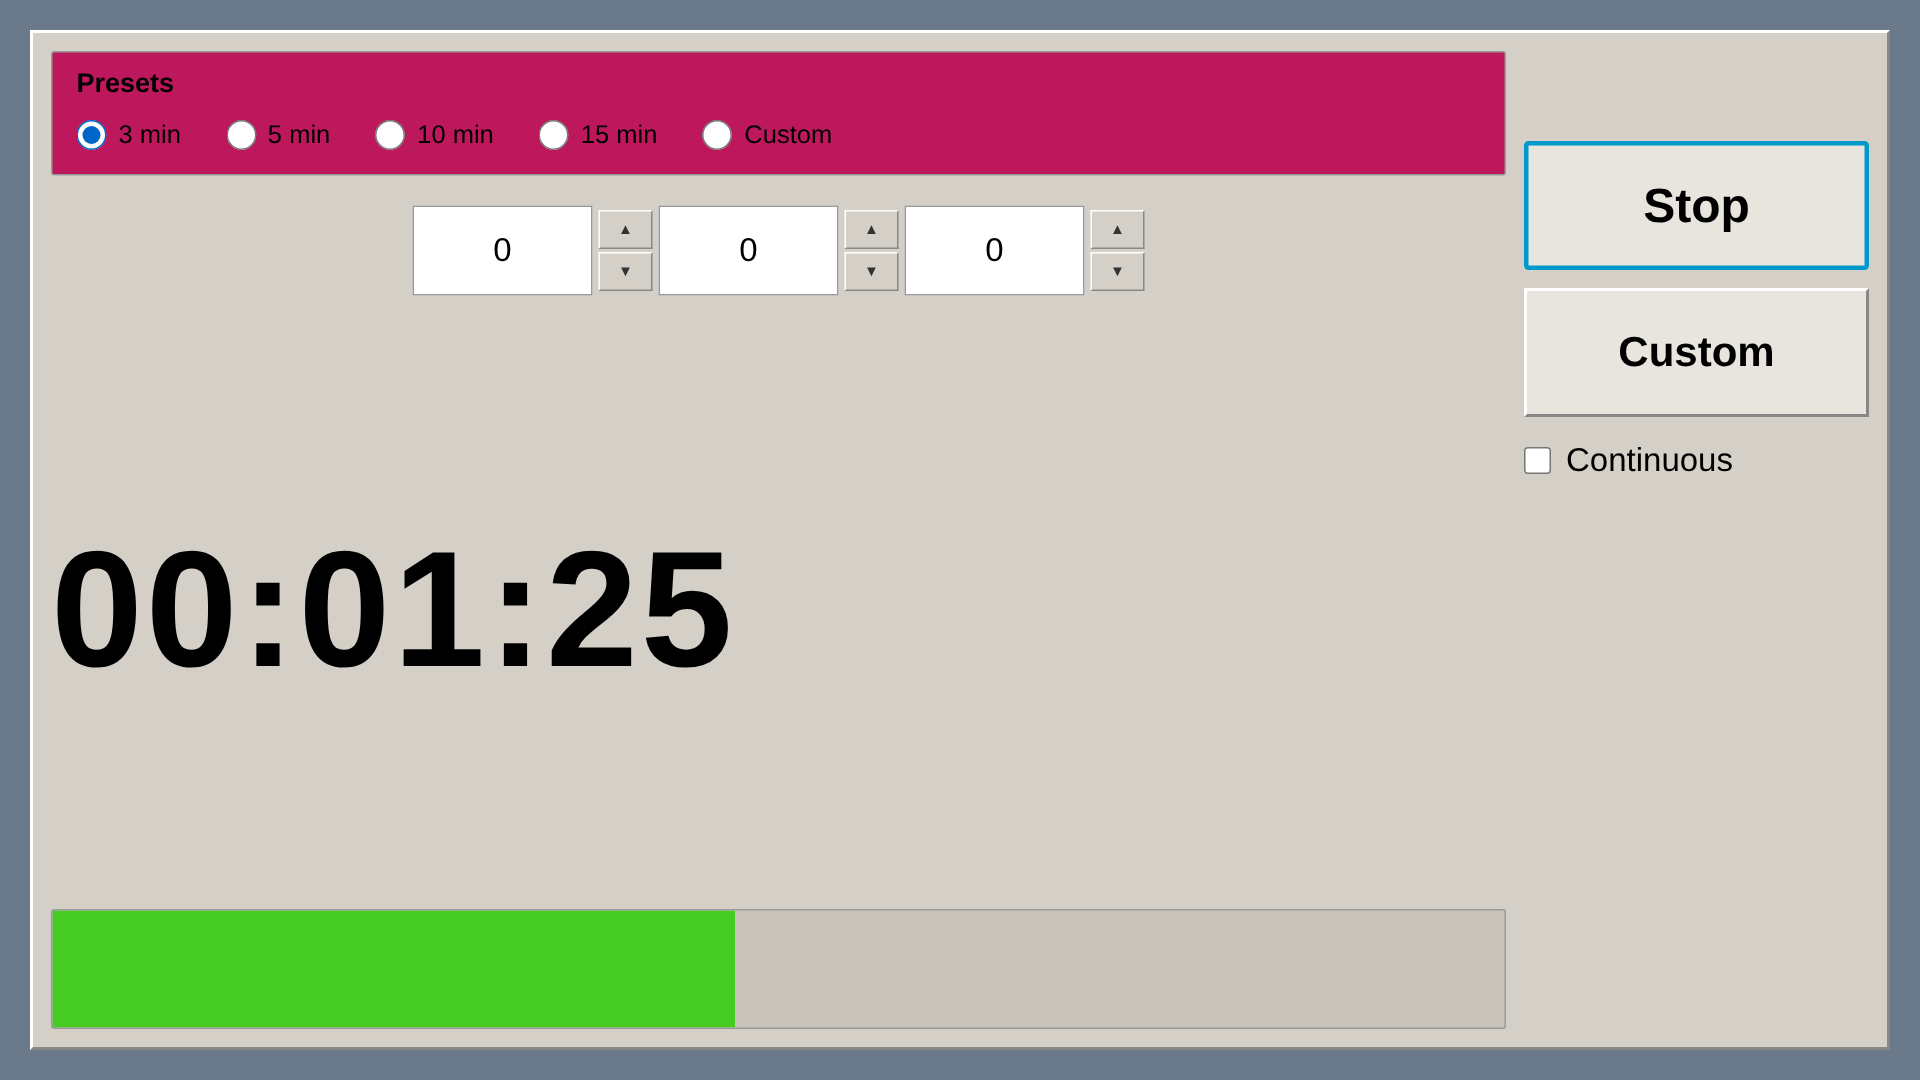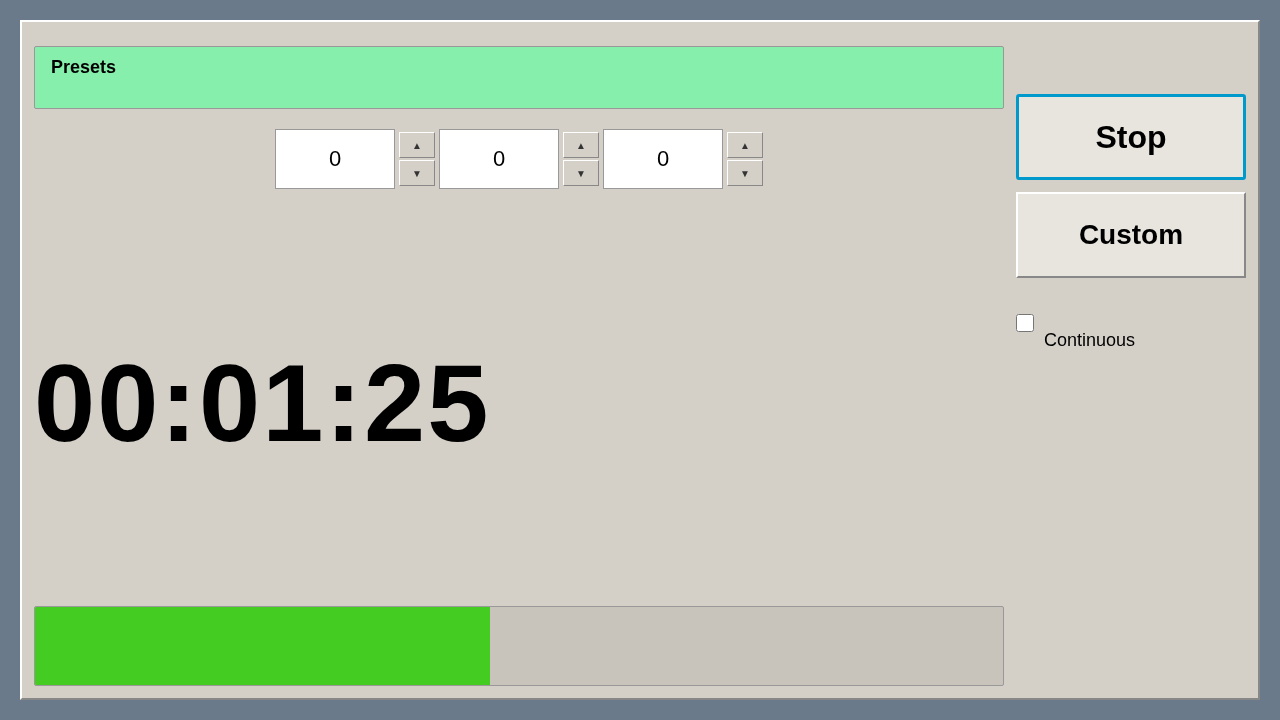--- a/index.html
+++ b/index.html
@@ -29,24 +29,23 @@
 
     .main-panel {
       flex: 1;
       display: flex;
       flex-direction: column;
       gap: 10px;
     }
 
     .presets-group {
       border: 1px solid #999;
-      background: #86efac;
+      background: #be185d;
       padding: 10px 16px 16px 16px;
       border-radius: 2px;
-      margin-top: 12px;
     }
 
     .presets-label {
       font-size: 18px;
       font-weight: bold;
       margin-bottom: 14px;
       color: #000;
     }
 
     .radio-row {
@@ -187,35 +186,56 @@
       padding: 4px 0;
     }
 
     .continuous-row input[type="checkbox"] {
       width: 18px;
       height: 18px;
       cursor: pointer;
     }
 
     .continuous-label {
-      font-size: 18px;
-      color: #000;
-      cursor: pointer;
-      margin-top: 36px;
+      font-size: 22px;
+      color: #000;
+      cursor: pointer;
     }
   </style>
 </head>
 <body>
 
 <div class="window">
 
   <div class="main-panel">
 
     <div class="presets-group">
       <div class="presets-label">Presets</div>
+      <div class="radio-row">
+        <div class="radio-item">
+          <input type="radio" name="preset" id="r3min" checked="" style="">
+          <label for="r3min">3 min</label>
+        </div>
+        <div class="radio-item">
+          <input type="radio" name="preset" id="r5min" style="">
+          <label for="r5min">5 min</label>
+        </div>
+        <div class="radio-item">
+          <input type="radio" name="preset" id="r10min" style="">
+          <label for="r10min">10 min</label>
+        </div>
+        <div class="radio-item">
+          <input type="radio" name="preset" id="r15min" style="">
+          <label for="r15min">15 min</label>
+        </div>
+        <div class="radio-item">
+          <input type="radio" name="preset" id="rcustom" style="">
+          <label for="rcustom">Custom</label>
+        </div>
+      </div>
     </div>
 
     <div class="spinners-row">
 
       <input type="text" class="spinner-input" value="0" style="">
       <div class="spinner-buttons">
         <button class="spinner-btn">▲</button>
         <button class="spinner-btn">▼</button>
       </div>
 

